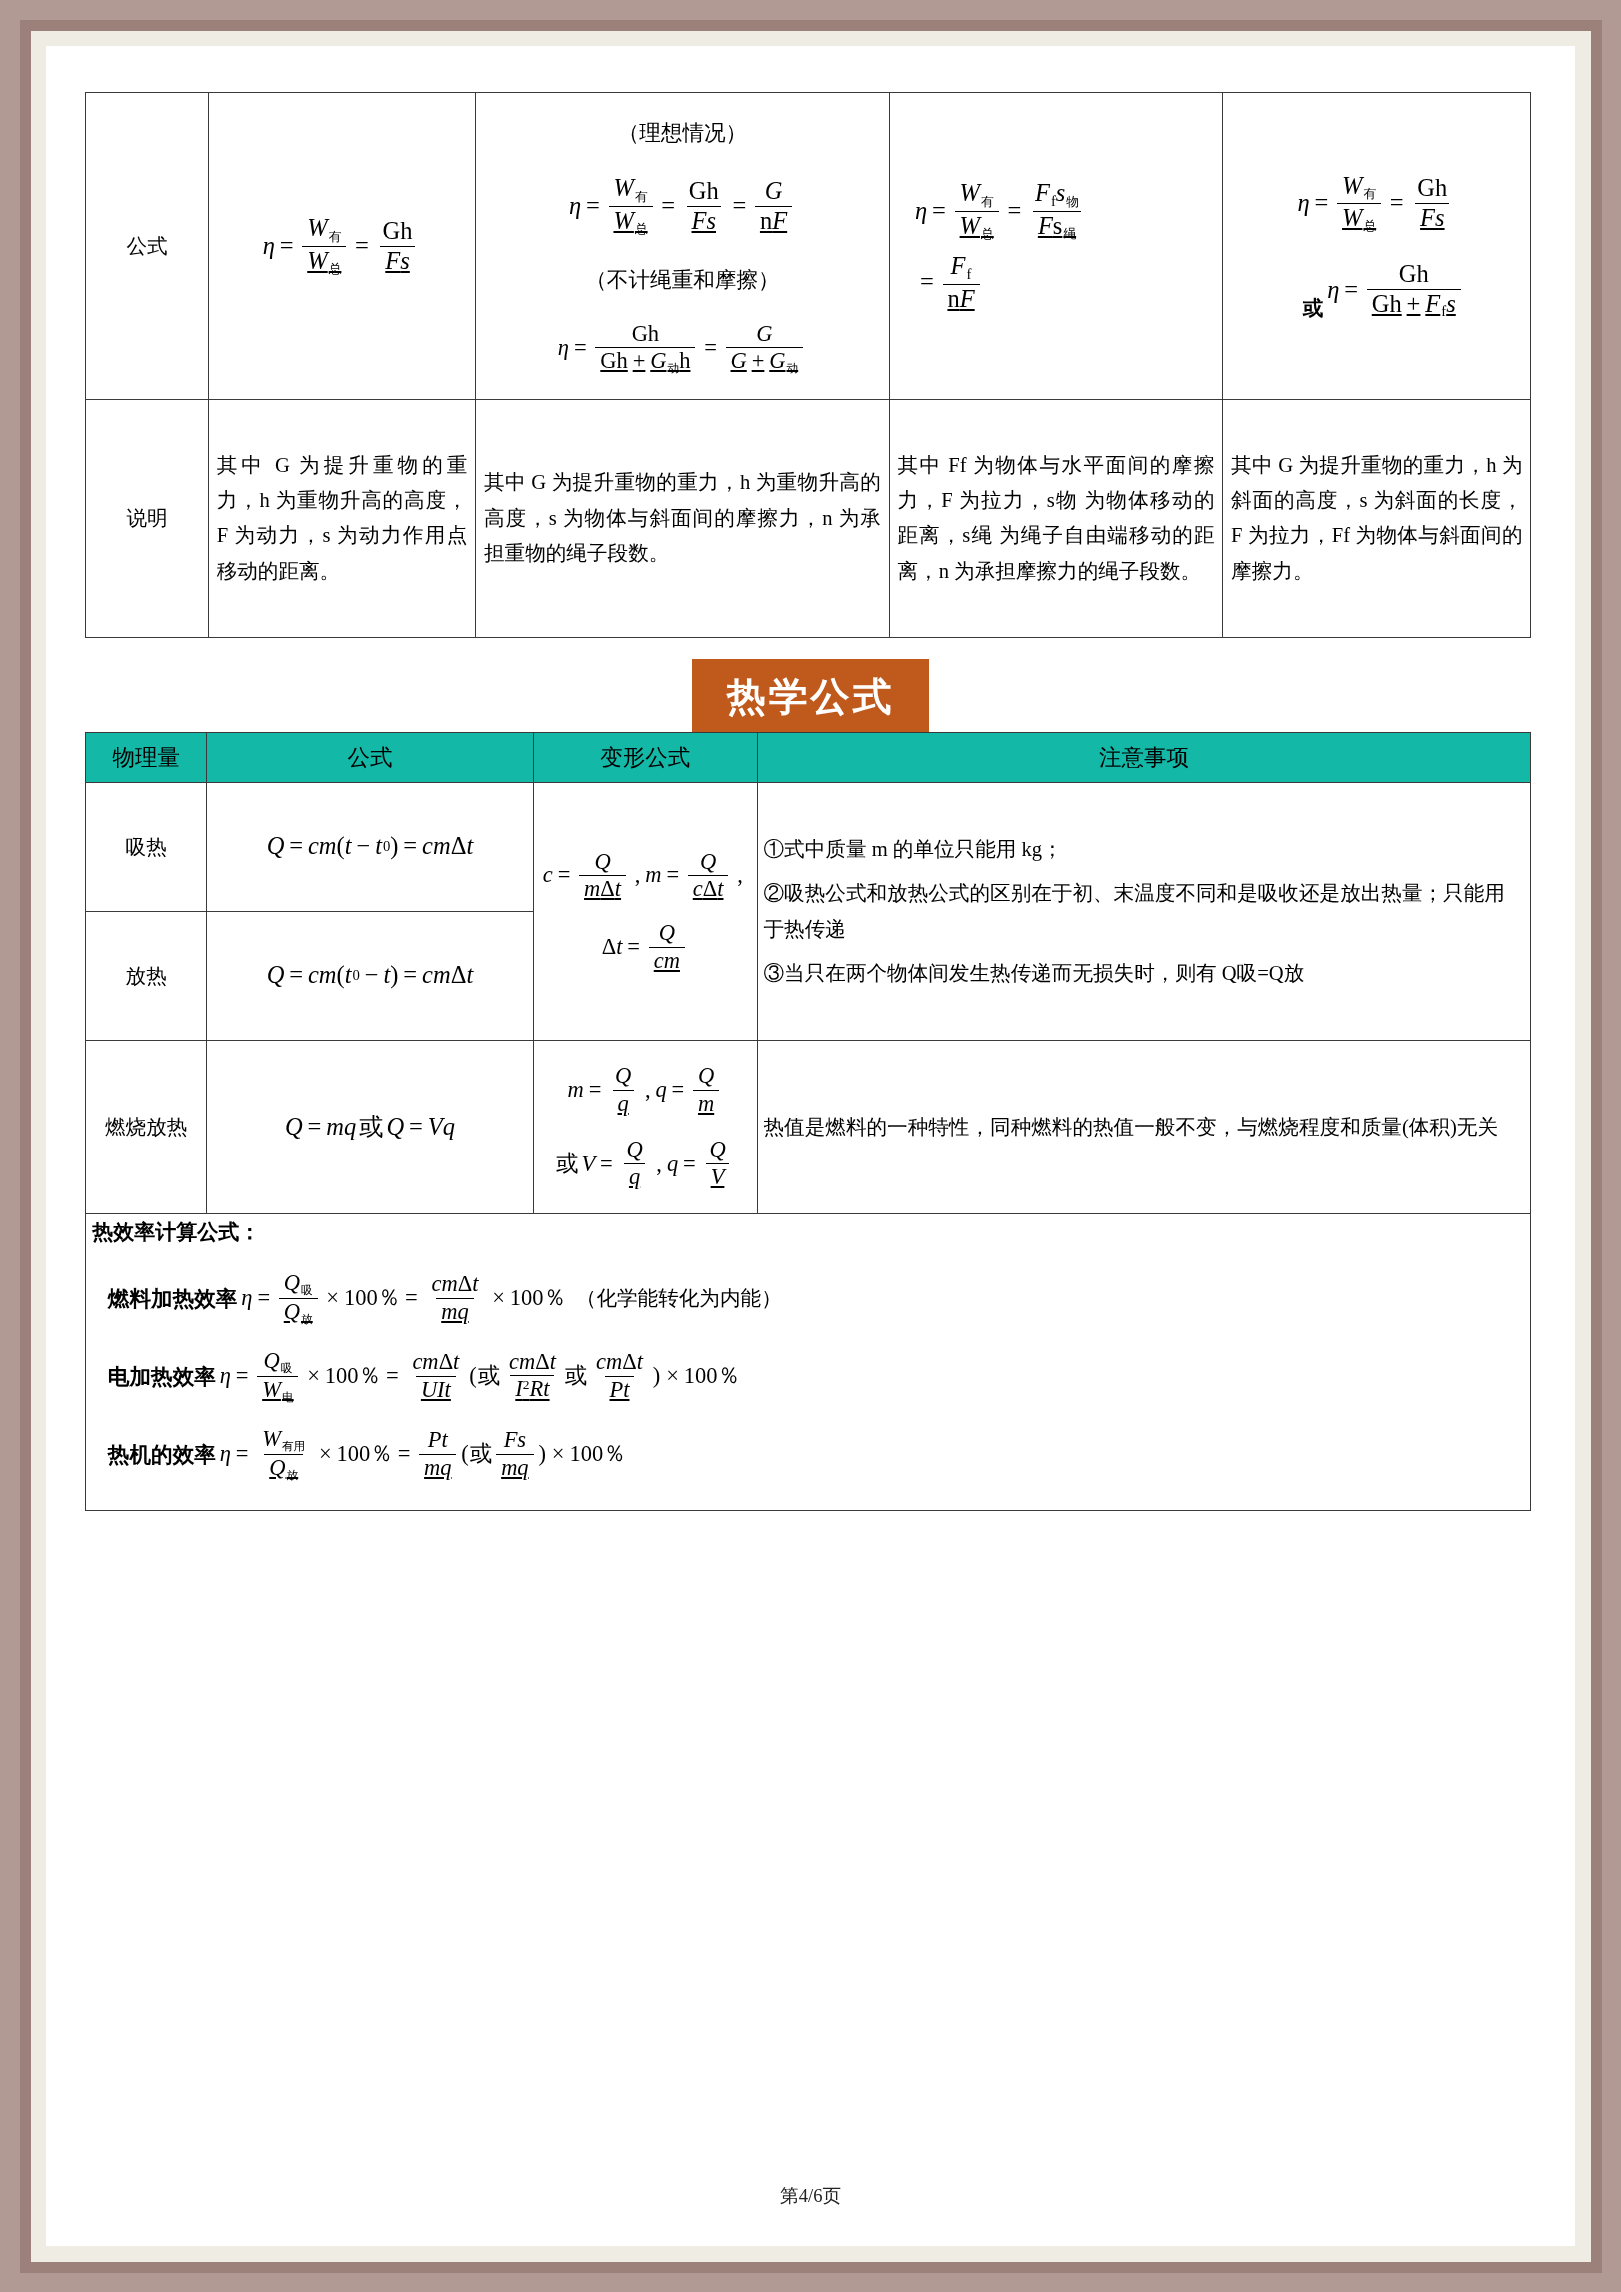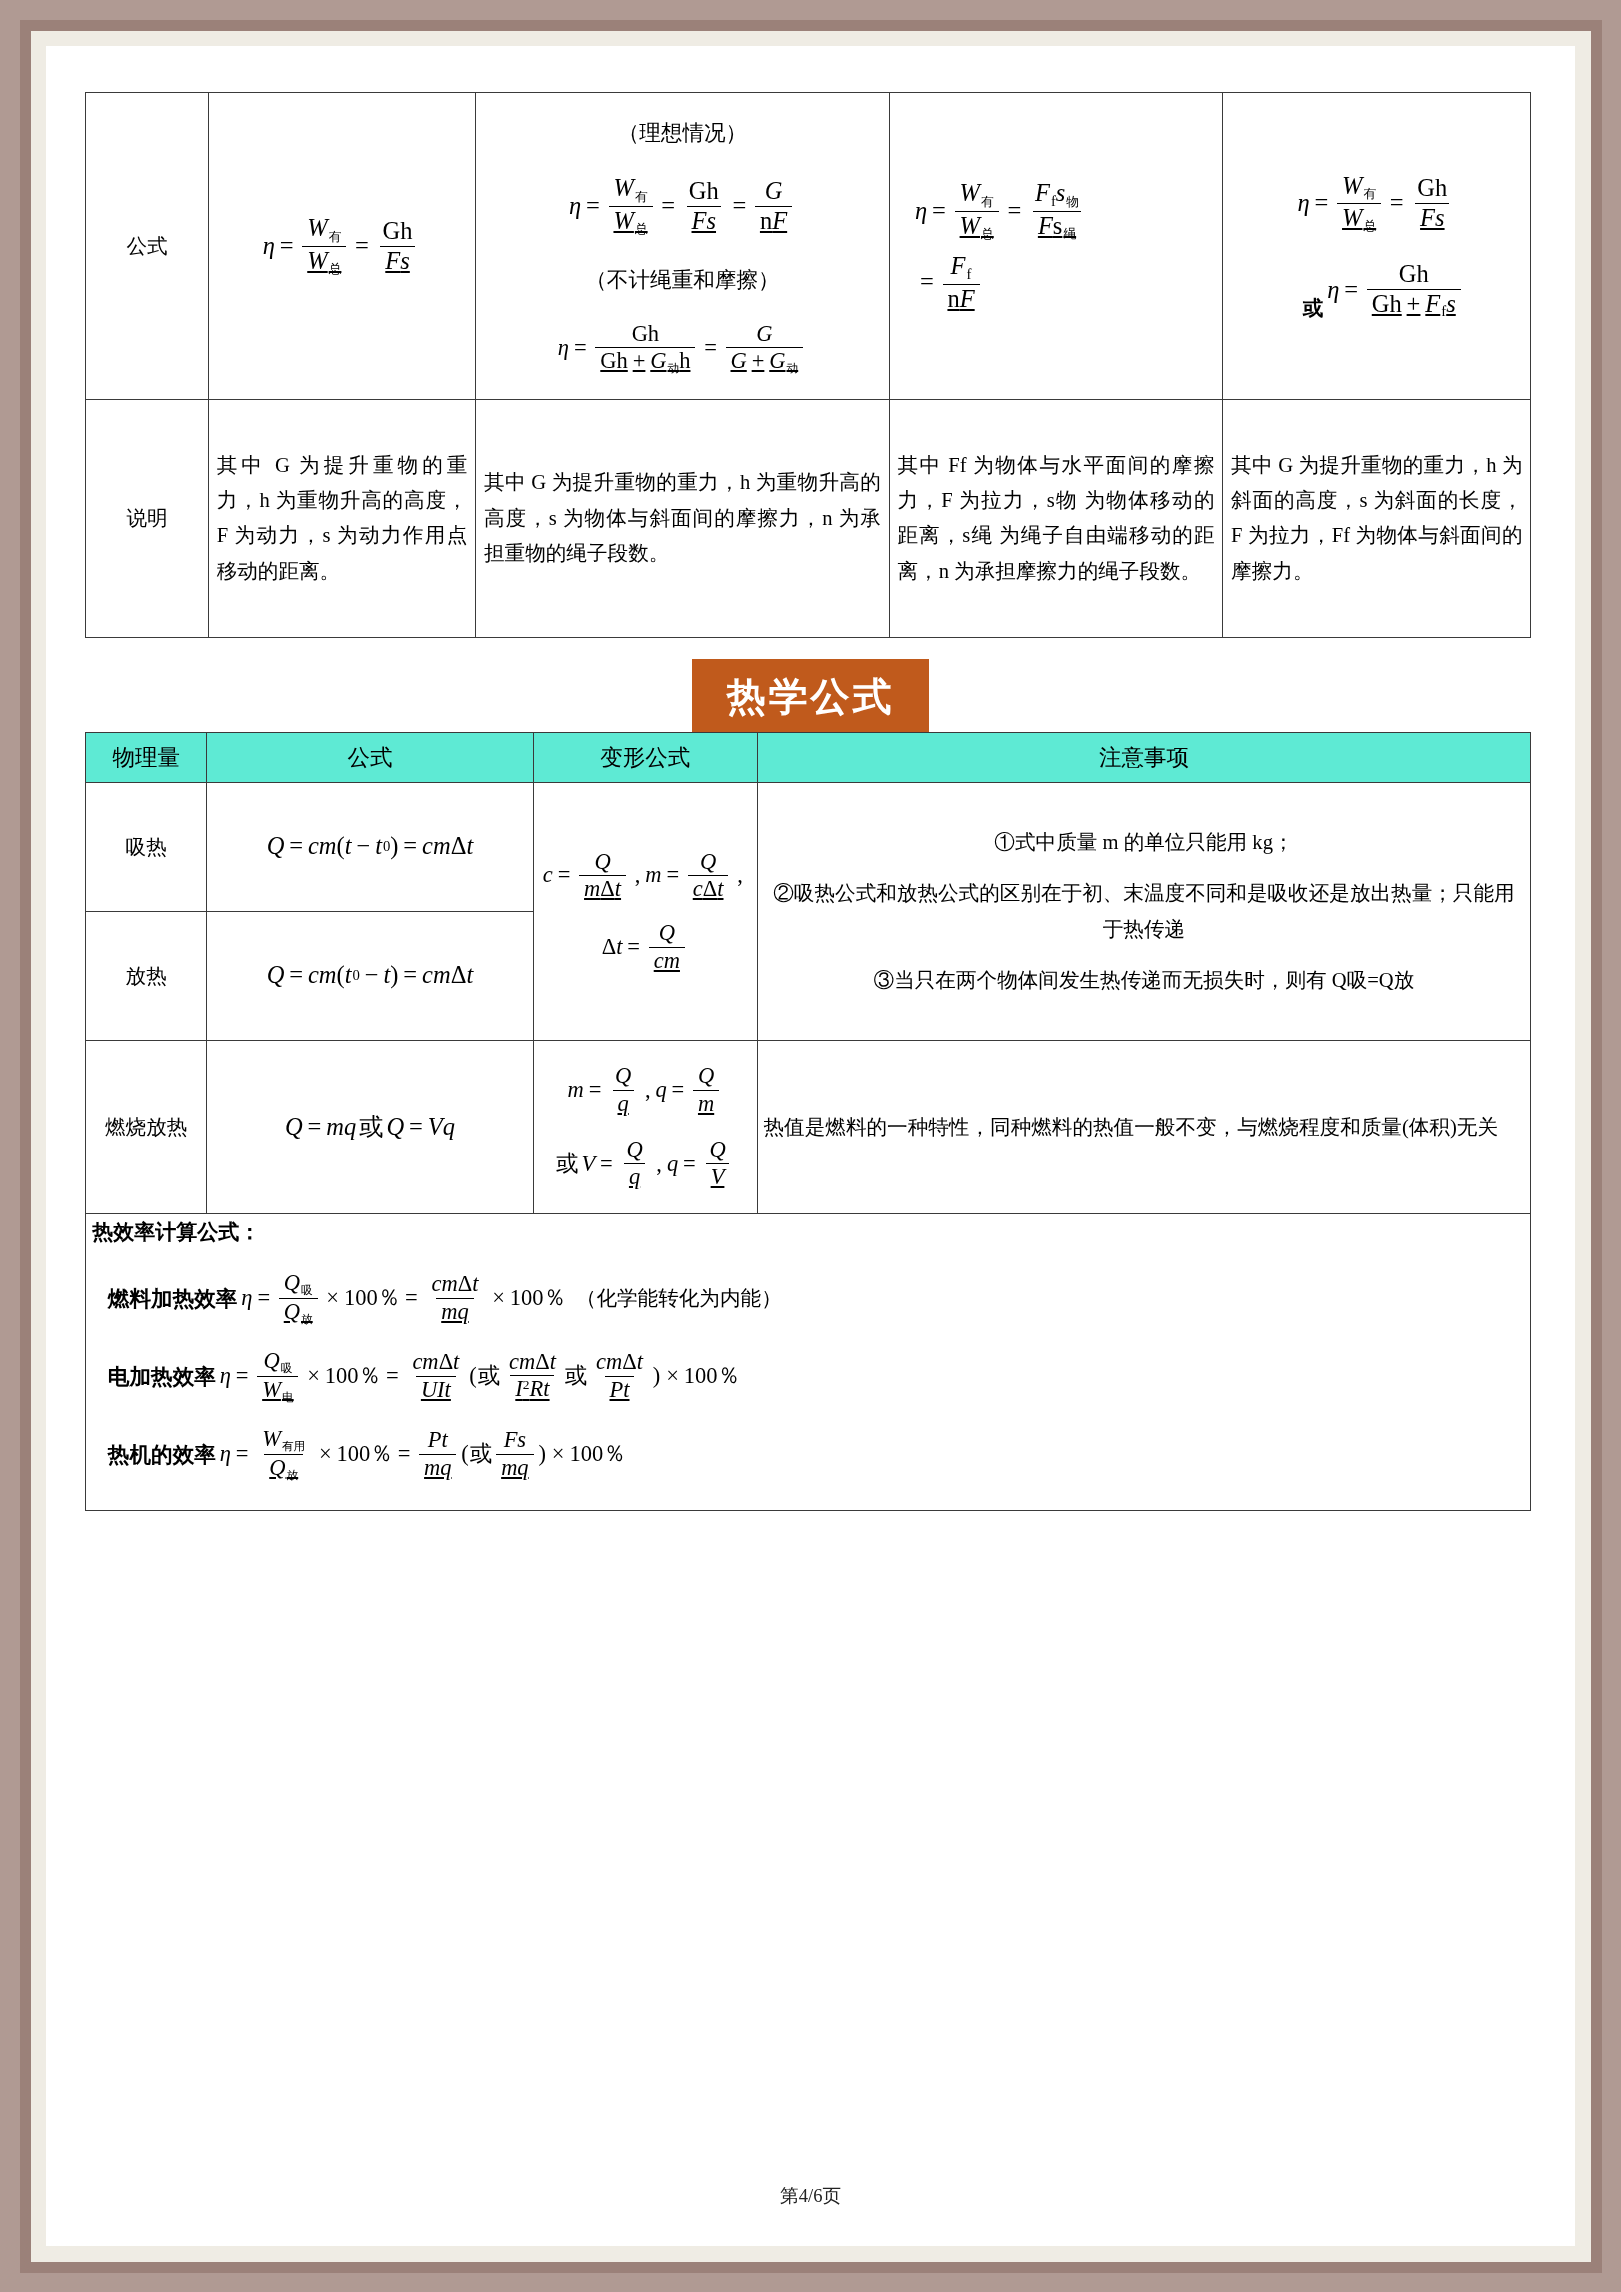--- a/index.html
+++ b/index.html
@@ -70,31 +70,31 @@
     display:inline-block;background:#C05A1C;color:#fff;
     font-family:"Liberation Sans","DejaVu Sans",sans-serif;
     font-weight:bold;font-size:39px;letter-spacing:2.9px;
     padding:10.8px 35px 12.7px 35px;
   }
 
   
   #t2{position:absolute;left:39px;top:686px;width:1446px;}
   #t2 td,#t2 th{border:1.6px solid #3a3a3a;}
   #t2 th{
-    background:#5eead4;font-weight:normal;font-size:22.5px;
+    background:#14b8a6;font-weight:normal;font-size:22.5px;
     height:41px;text-align:center;
   }
   .h1{width:108px;}
   .h2{width:314px;}
   .h3{width:211px;}
   .h4{width:auto;}
   .qty{text-align:center;font-size:22.5px;width:108px;}
   .fcell{text-align:center;height:120px;}
   .notes2{font-size:20.6px;line-height:1.78;padding:9.8px 13.7px;vertical-align:middle;}
-  .notes2 div{margin:14px 0;text-align:center;}
+  .notes2 div{margin:7px 0;}
   .burn td{height:165px;}
   .eff-cell{padding:17.6px 19.6px 25.5px 19.6px;}
   .eff-title{font-size:21px;font-weight:bold;margin-bottom:19.6px;
              font-family:"Liberation Serif","DejaVu Serif",serif;}
   .eff-line{display:flex;align-items:center;font-size:21.6px;margin:25.5px 0 25.5px 15.7px;}
   .eff-label{font-weight:bold;margin-right:3.9px;white-space:nowrap;}
 
   
   #footer{
     position:absolute;left:0;right:0;bottom:37px;text-align:center;

